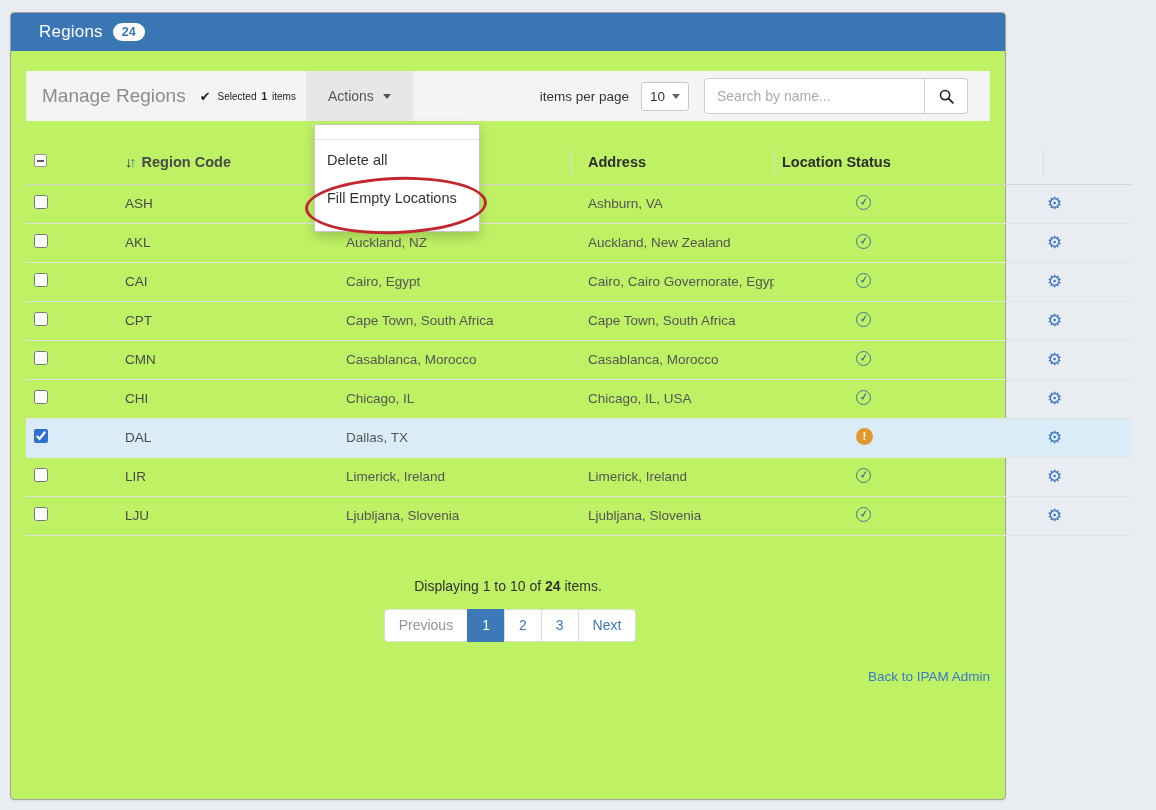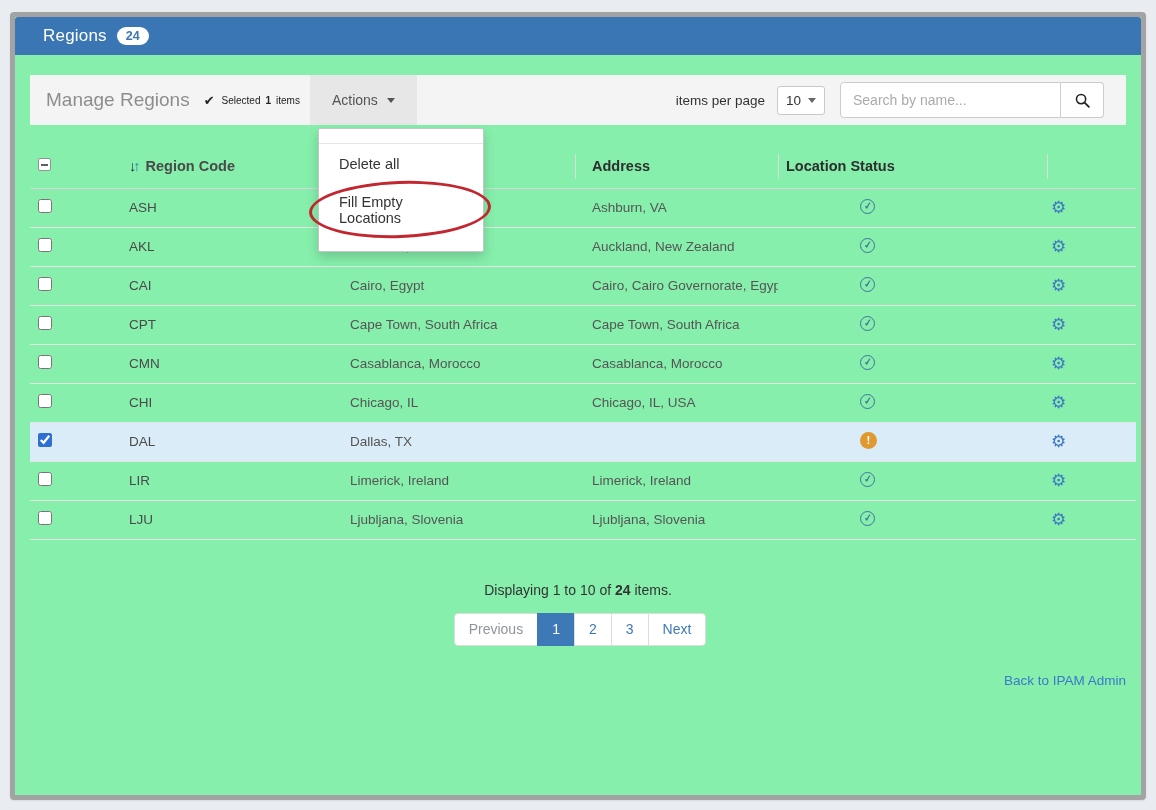--- a/index.html
+++ b/index.html
@@ -5,23 +5,23 @@
   * { margin:0; padding:0; box-sizing:border-box; }
   html,body { width:1156px; height:810px; }
   body {
     background:#e9edf2;
     font-family:"Liberation Sans", sans-serif;
     position:relative;
     overflow:hidden;
   }
   .card {
     position:absolute; left:10px; top:12px;
-    width:1136px; height:788px;
-    background:#86efac;
-    border:5px solid #a3a3a3;
+    width:996px; height:788px;
+    background:#bef264;
+    border:1px solid #a3a3a3;
     border-radius:4px;
     box-shadow:0 1px 2px rgba(0,0,0,.08);
   }
   
   .card-header {
     height:38px; background:#3b76b4; color:#fff;
     display:flex; align-items:center; padding:0 28px;
     border-radius:3px 3px 0 0;
   }
   .card-title { font-size:17px; font-weight:400; letter-spacing:.2px; }
@@ -136,21 +136,21 @@
   .gear-icon::before { content:"\2699"; font-size:17px; color:#3e78c2; }
   
   .actions-menu {
     position:absolute; left:303px; top:111px; width:166px;
     background:#fff; border:1px solid #c6c6c6; border-radius:2px;
     box-shadow:0 5px 12px rgba(0,0,0,.18);
     z-index:10; padding-bottom:15px;
   }
   .menu-spacer { height:14px; }
   .menu-divider { border-top:1px solid #e5e5e5; }
-  .menu-item { padding:12px 20px 10px; font-size:14.5px; color:#333; cursor:pointer; }
+  .menu-item { padding:12px 12px 10px; font-size:14.5px; color:#333; cursor:pointer; }
   
   .annotation-ellipse {
     position:absolute; left:294px; top:164px; width:182px; height:57px;
     border:3.5px solid #c2262e; border-radius:50%;
     transform:rotate(-2deg);
     z-index:11; pointer-events:none;
   }
   
   .summary { margin-top:42px; text-align:center; font-size:14px; color:#333; }
   .summary .total { font-weight:bold; }

